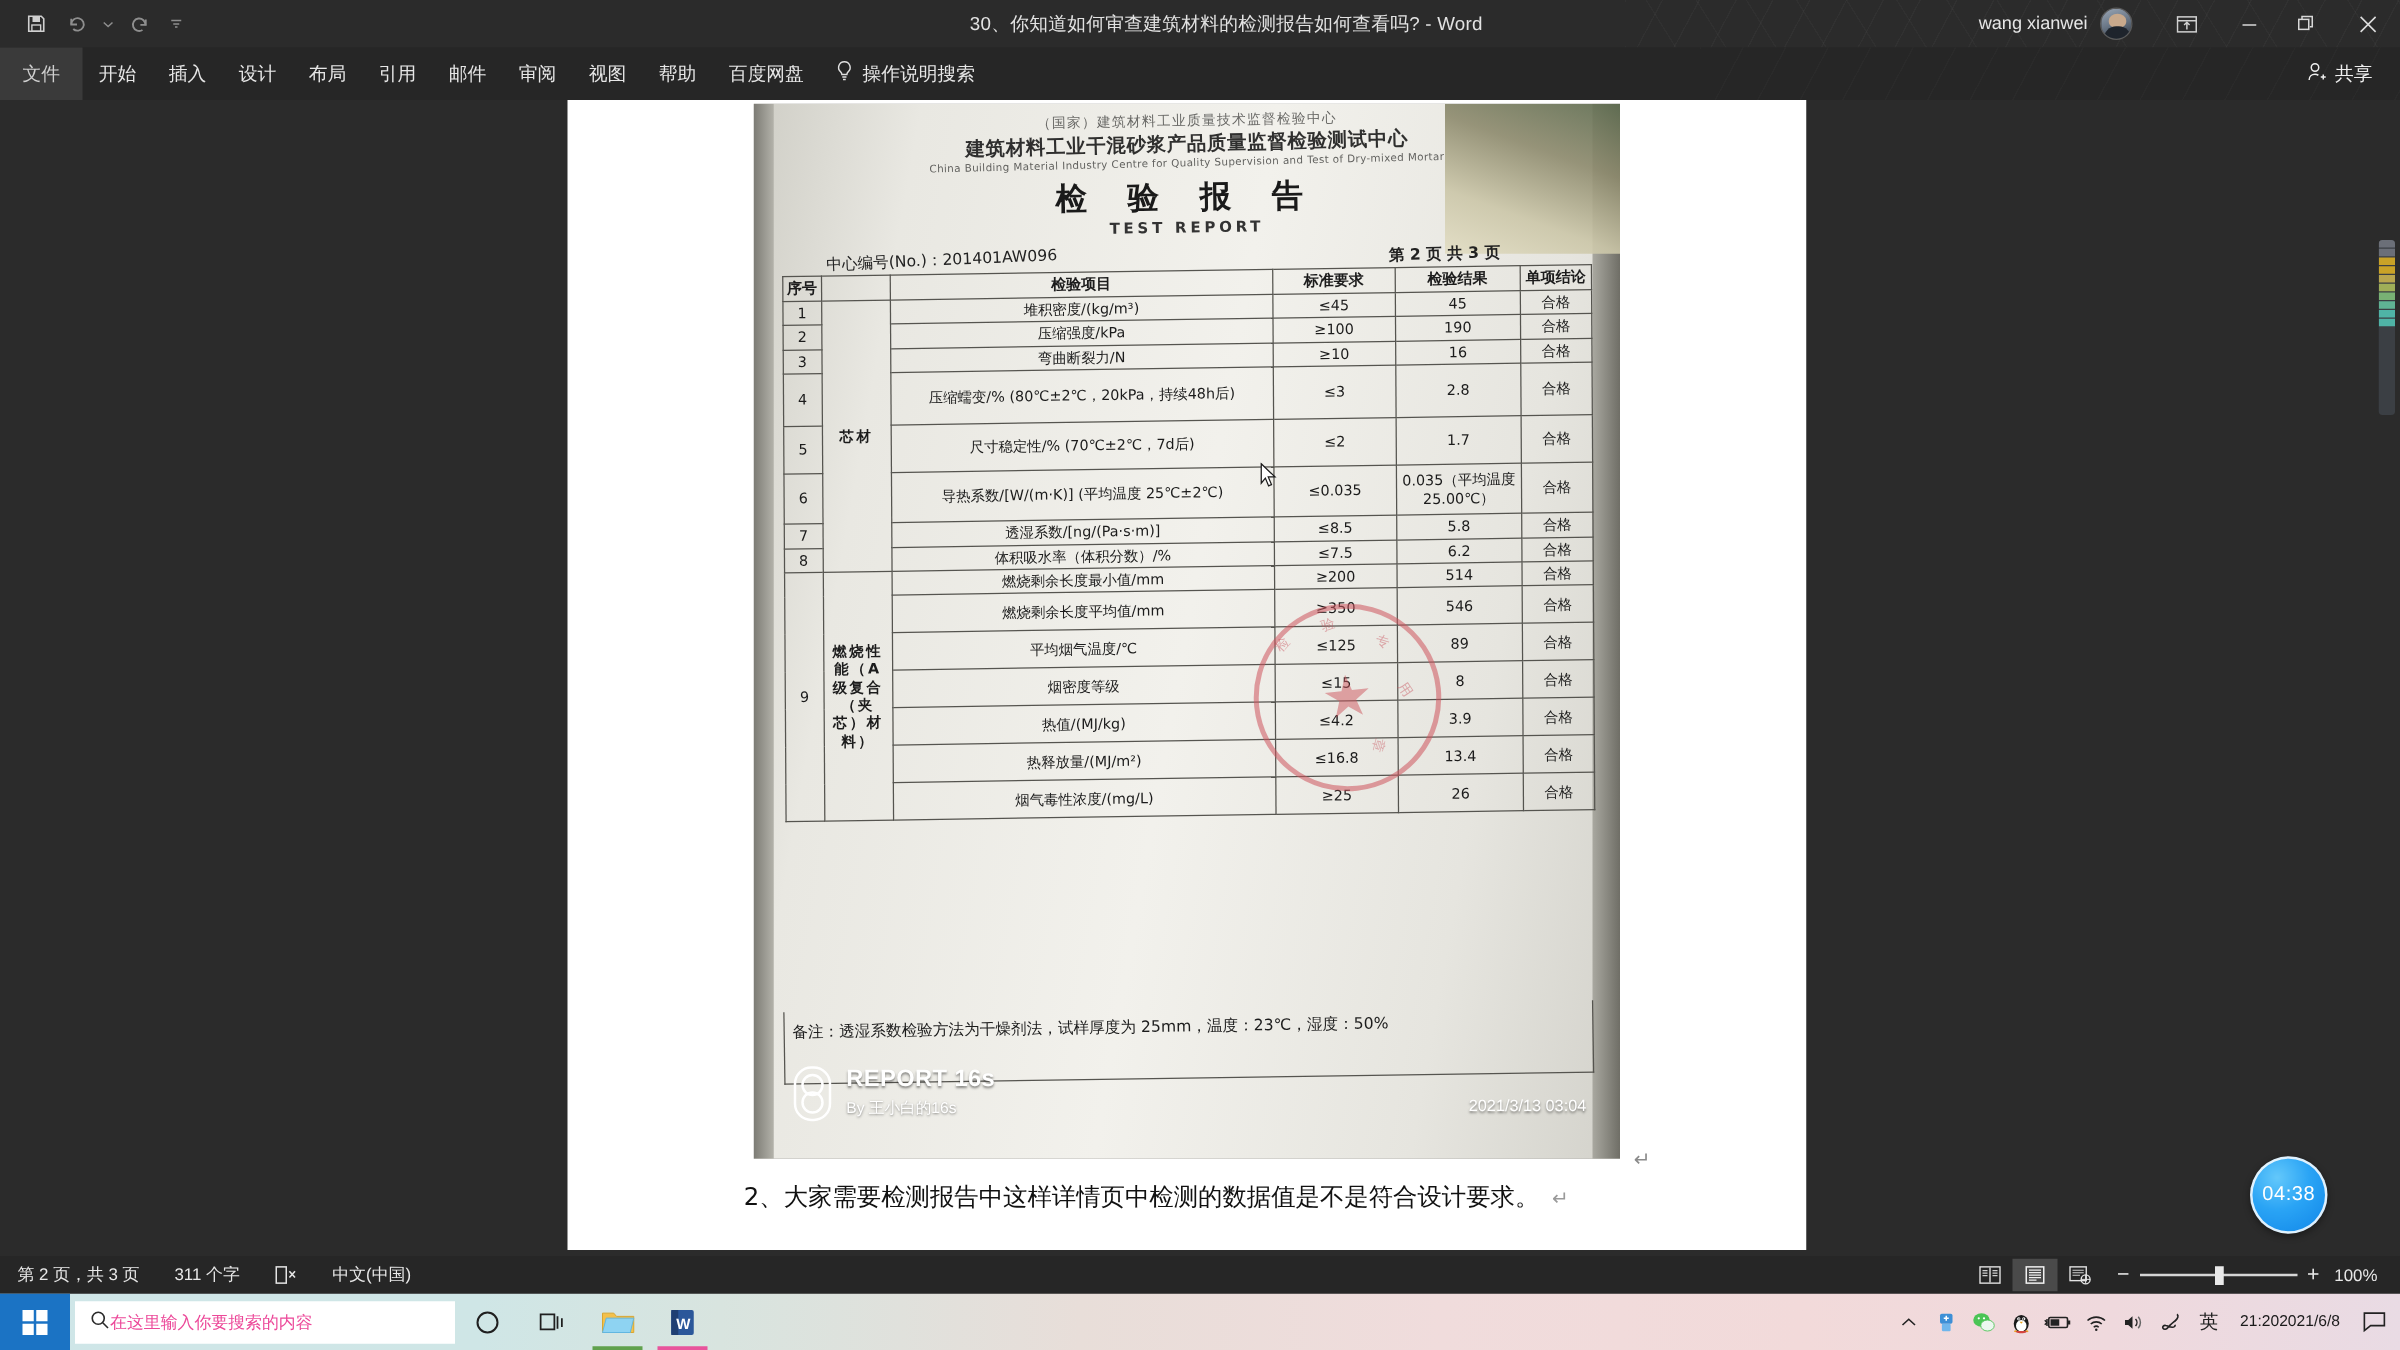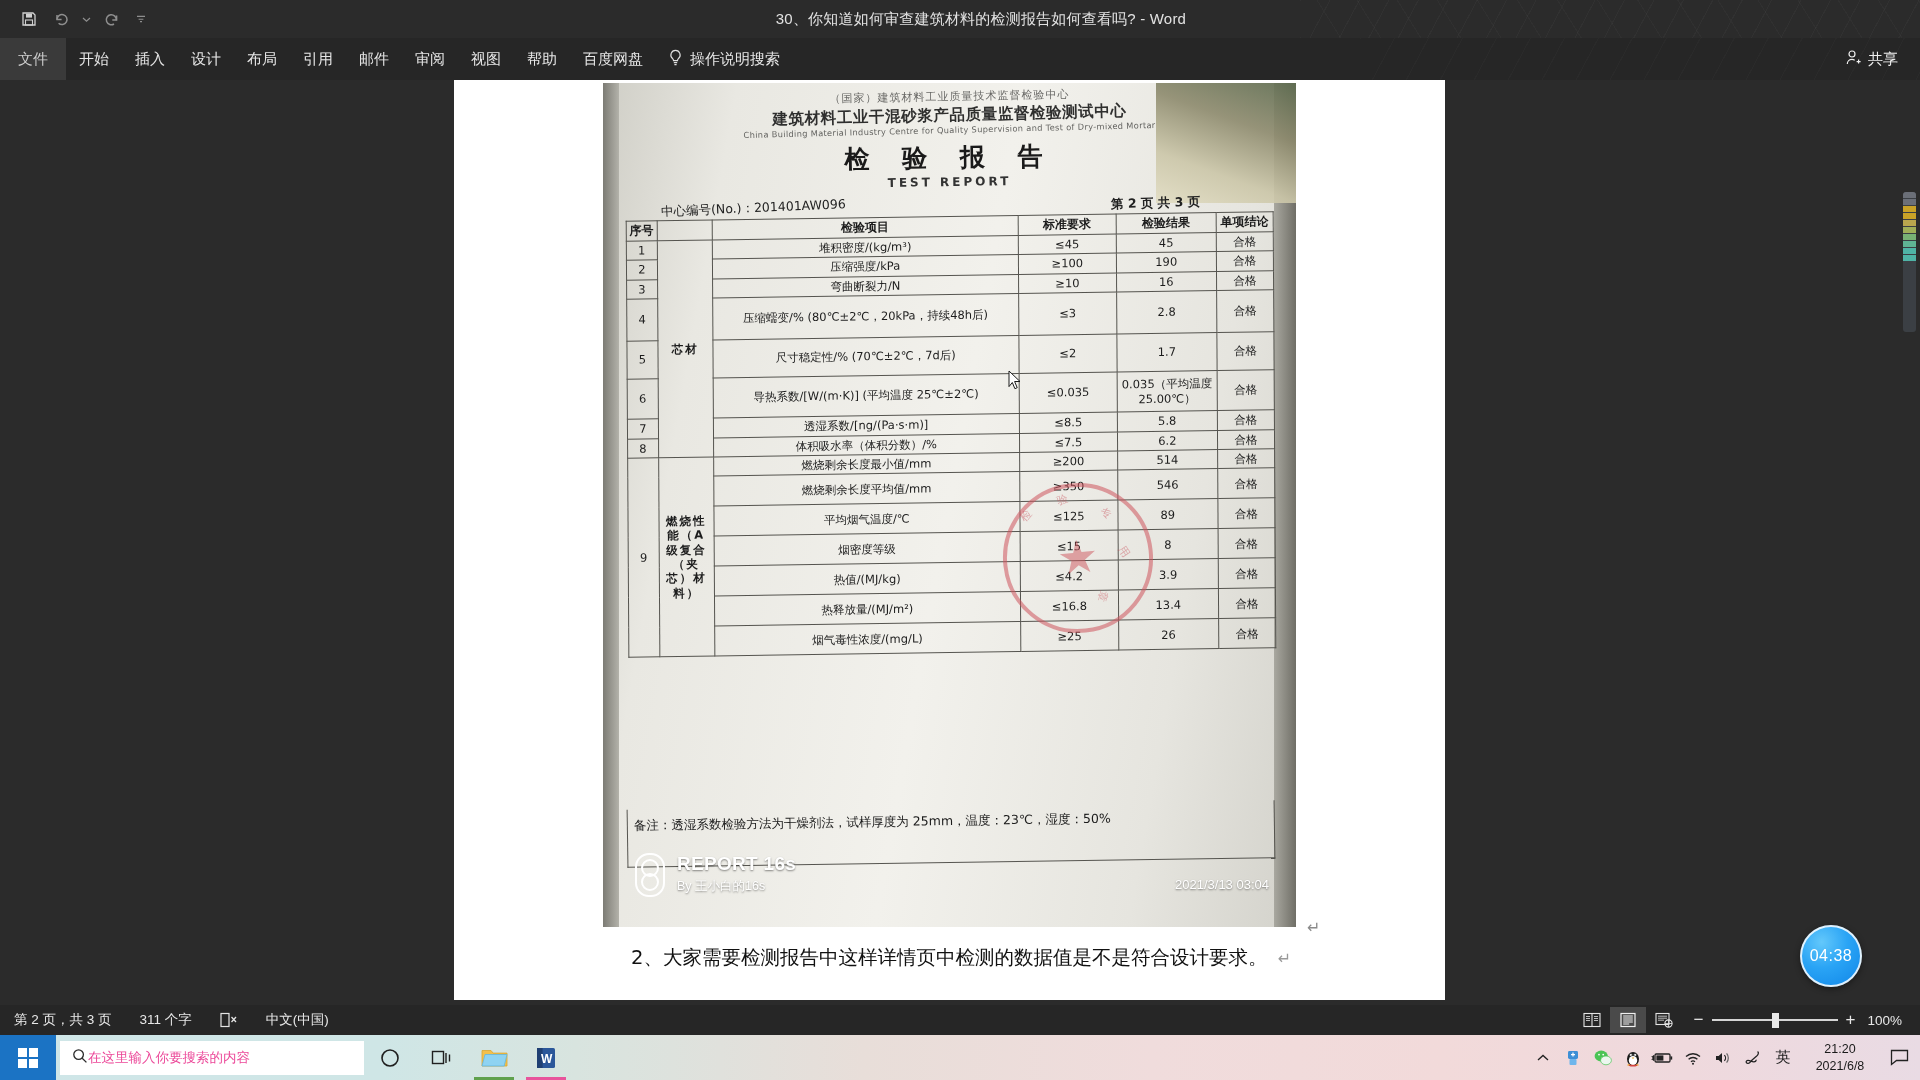--- a/index.html
+++ b/index.html
@@ -232,21 +232,20 @@
   }
   .wm-date {
     position: absolute; right: 20px; top: 28px; font-size: 13px;
     text-shadow: 0 1px 2px rgba(0,0,0,.45);
   }
 
   .doc-caption {
     position: absolute; left: 141px; top: 864px; font-size: 19.5px;
     color: #111; font-family: "DejaVu Sans", "Liberation Sans", sans-serif;
     white-space: nowrap;
-    margin-left: 36px;
   }
   .pilcrow { color: #9a9a9a; font-size: 16px; margin-left: 4px; }
   .pilcrow-img {
     position: absolute; left: 853px; top: 838px; color: #8b8b8b; font-size: 16px;
   }
 
   
   .timer-bubble {
     position: absolute; right: 58px; top: 845px; width: 62px; height: 62px;
     border-radius: 50%;
@@ -319,21 +318,21 @@
   }
   .tb-icon.active2::after {
     content:""; position:absolute; left:6px; right:6px; bottom:0; height:3px; background:#e8549c;
   }
   .tray {
     position: absolute; right: 0; bottom: 0; height: 45px; display: flex; align-items: center;
     gap: 0; padding-right: 4px;
   }
   .tray-ic { width: 30px; height: 45px; display:flex; align-items:center; justify-content:center; color:#222; }
   .tray-clock {
-    display:flex; flex-direction:column; align-items:center; justify-content:center;
+    display:flex; flex-direction:row; align-items:center; justify-content:center;
     font-size: 12.5px; color:#1a1a1a; line-height: 1.35; padding: 0 10px; min-width: 84px;
   }
   .tray-notif { width: 34px; height:45px; display:flex; align-items:center; justify-content:center; }
 
   .mouse-cursor {
     position: absolute; left: 1008px; top: 290px; width: 0; height: 0; z-index: 50;
   }
 </style>
 </head>
 <body>
@@ -366,20 +365,47 @@
     </div>
     <div class="qbtn" style="width:26px">
       <svg width="12" height="12" viewBox="0 0 12 12">
           <path d="M2 3.4h8M3.6 6.2h4.8M5 8.6h2" stroke="#8e8e8e" stroke-width="1.1"></path>
         </svg>
     </div>
   </div>
 
   <div class="title-text">30、你知道如何审查建筑材料的检测报告如何查看吗?   -  Word</div>
 
+  <div class="title-right">
+    <div class="user-name">wang xianwei</div>
+    <div class="avatar"></div>
+    <div class="tb-btn ribbon-opt">
+      <svg width="17" height="15" viewBox="0 0 17 15">
+          <rect x="1" y="1.5" width="15" height="12" fill="none" stroke="#d0d0d0" stroke-width="1.2"></rect>
+          <path d="M1 4.6h15" stroke="#d0d0d0" stroke-width="1.2"></path>
+          <path d="M8.5 11.5V6M6.3 8l2.2-2.2L10.7 8" fill="none" stroke="#d0d0d0" stroke-width="1.2"></path>
+        </svg>
+    </div>
+    <div class="tb-btn">
+      <svg width="13" height="13" viewBox="0 0 13 13">
+          <path d="M1 7h11" stroke="#d8d8d8" stroke-width="1.2"></path>
+        </svg>
+    </div>
+    <div class="tb-btn">
+      <svg width="14" height="14" viewBox="0 0 14 14">
+          <rect x="1" y="3.5" width="8" height="8" fill="none" stroke="#d8d8d8" stroke-width="1.2"></rect>
+          <path d="M3.6 3.2V1.2h8.2v8.2h-2" fill="none" stroke="#d8d8d8" stroke-width="1.2"></path>
+        </svg>
+    </div>
+    <div class="tb-btn close">
+      <svg width="15" height="15" viewBox="0 0 15 15">
+          <path d="M1.5 1.5l12 12M13.5 1.5l-12 12" stroke="#dcdcdc" stroke-width="1.3"></path>
+        </svg>
+    </div>
+  </div>
 </div>
 
 <div class="ribbon">
   <div class="rtab file">文件</div>
   <div class="rtab">开始</div>
   <div class="rtab">插入</div>
   <div class="rtab">设计</div>
   <div class="rtab">布局</div>
   <div class="rtab">引用</div>
   <div class="rtab">邮件</div>

